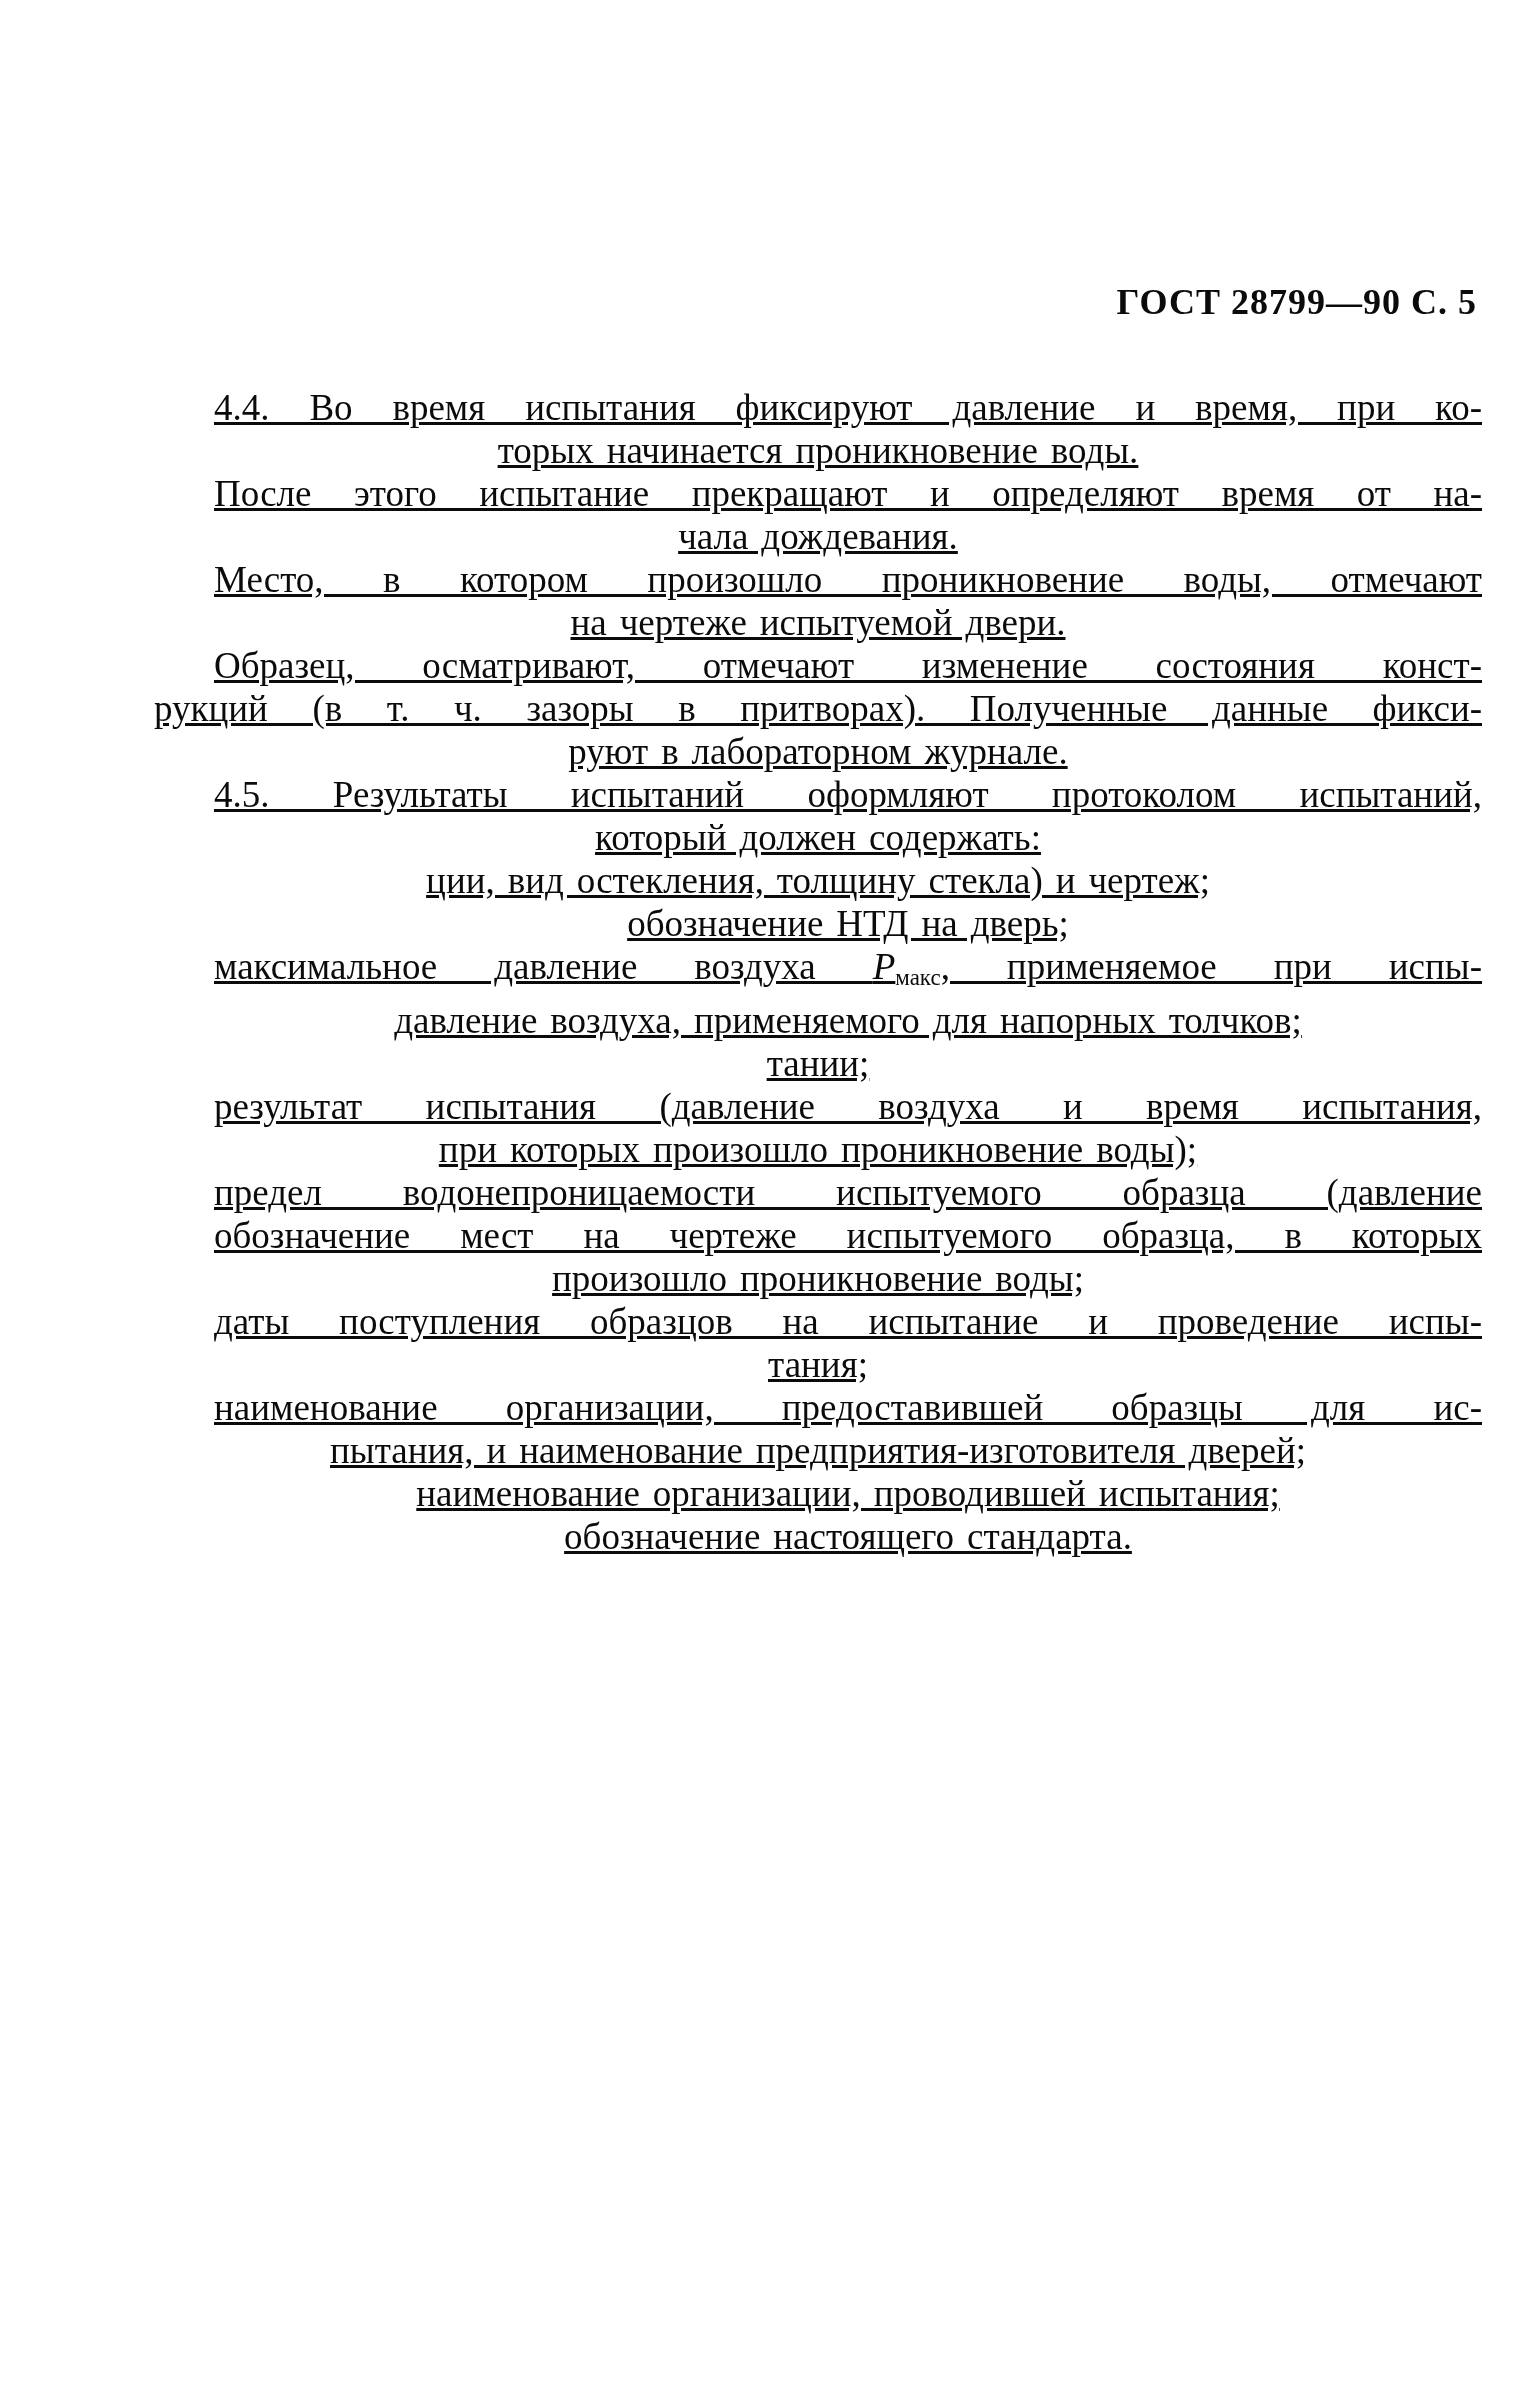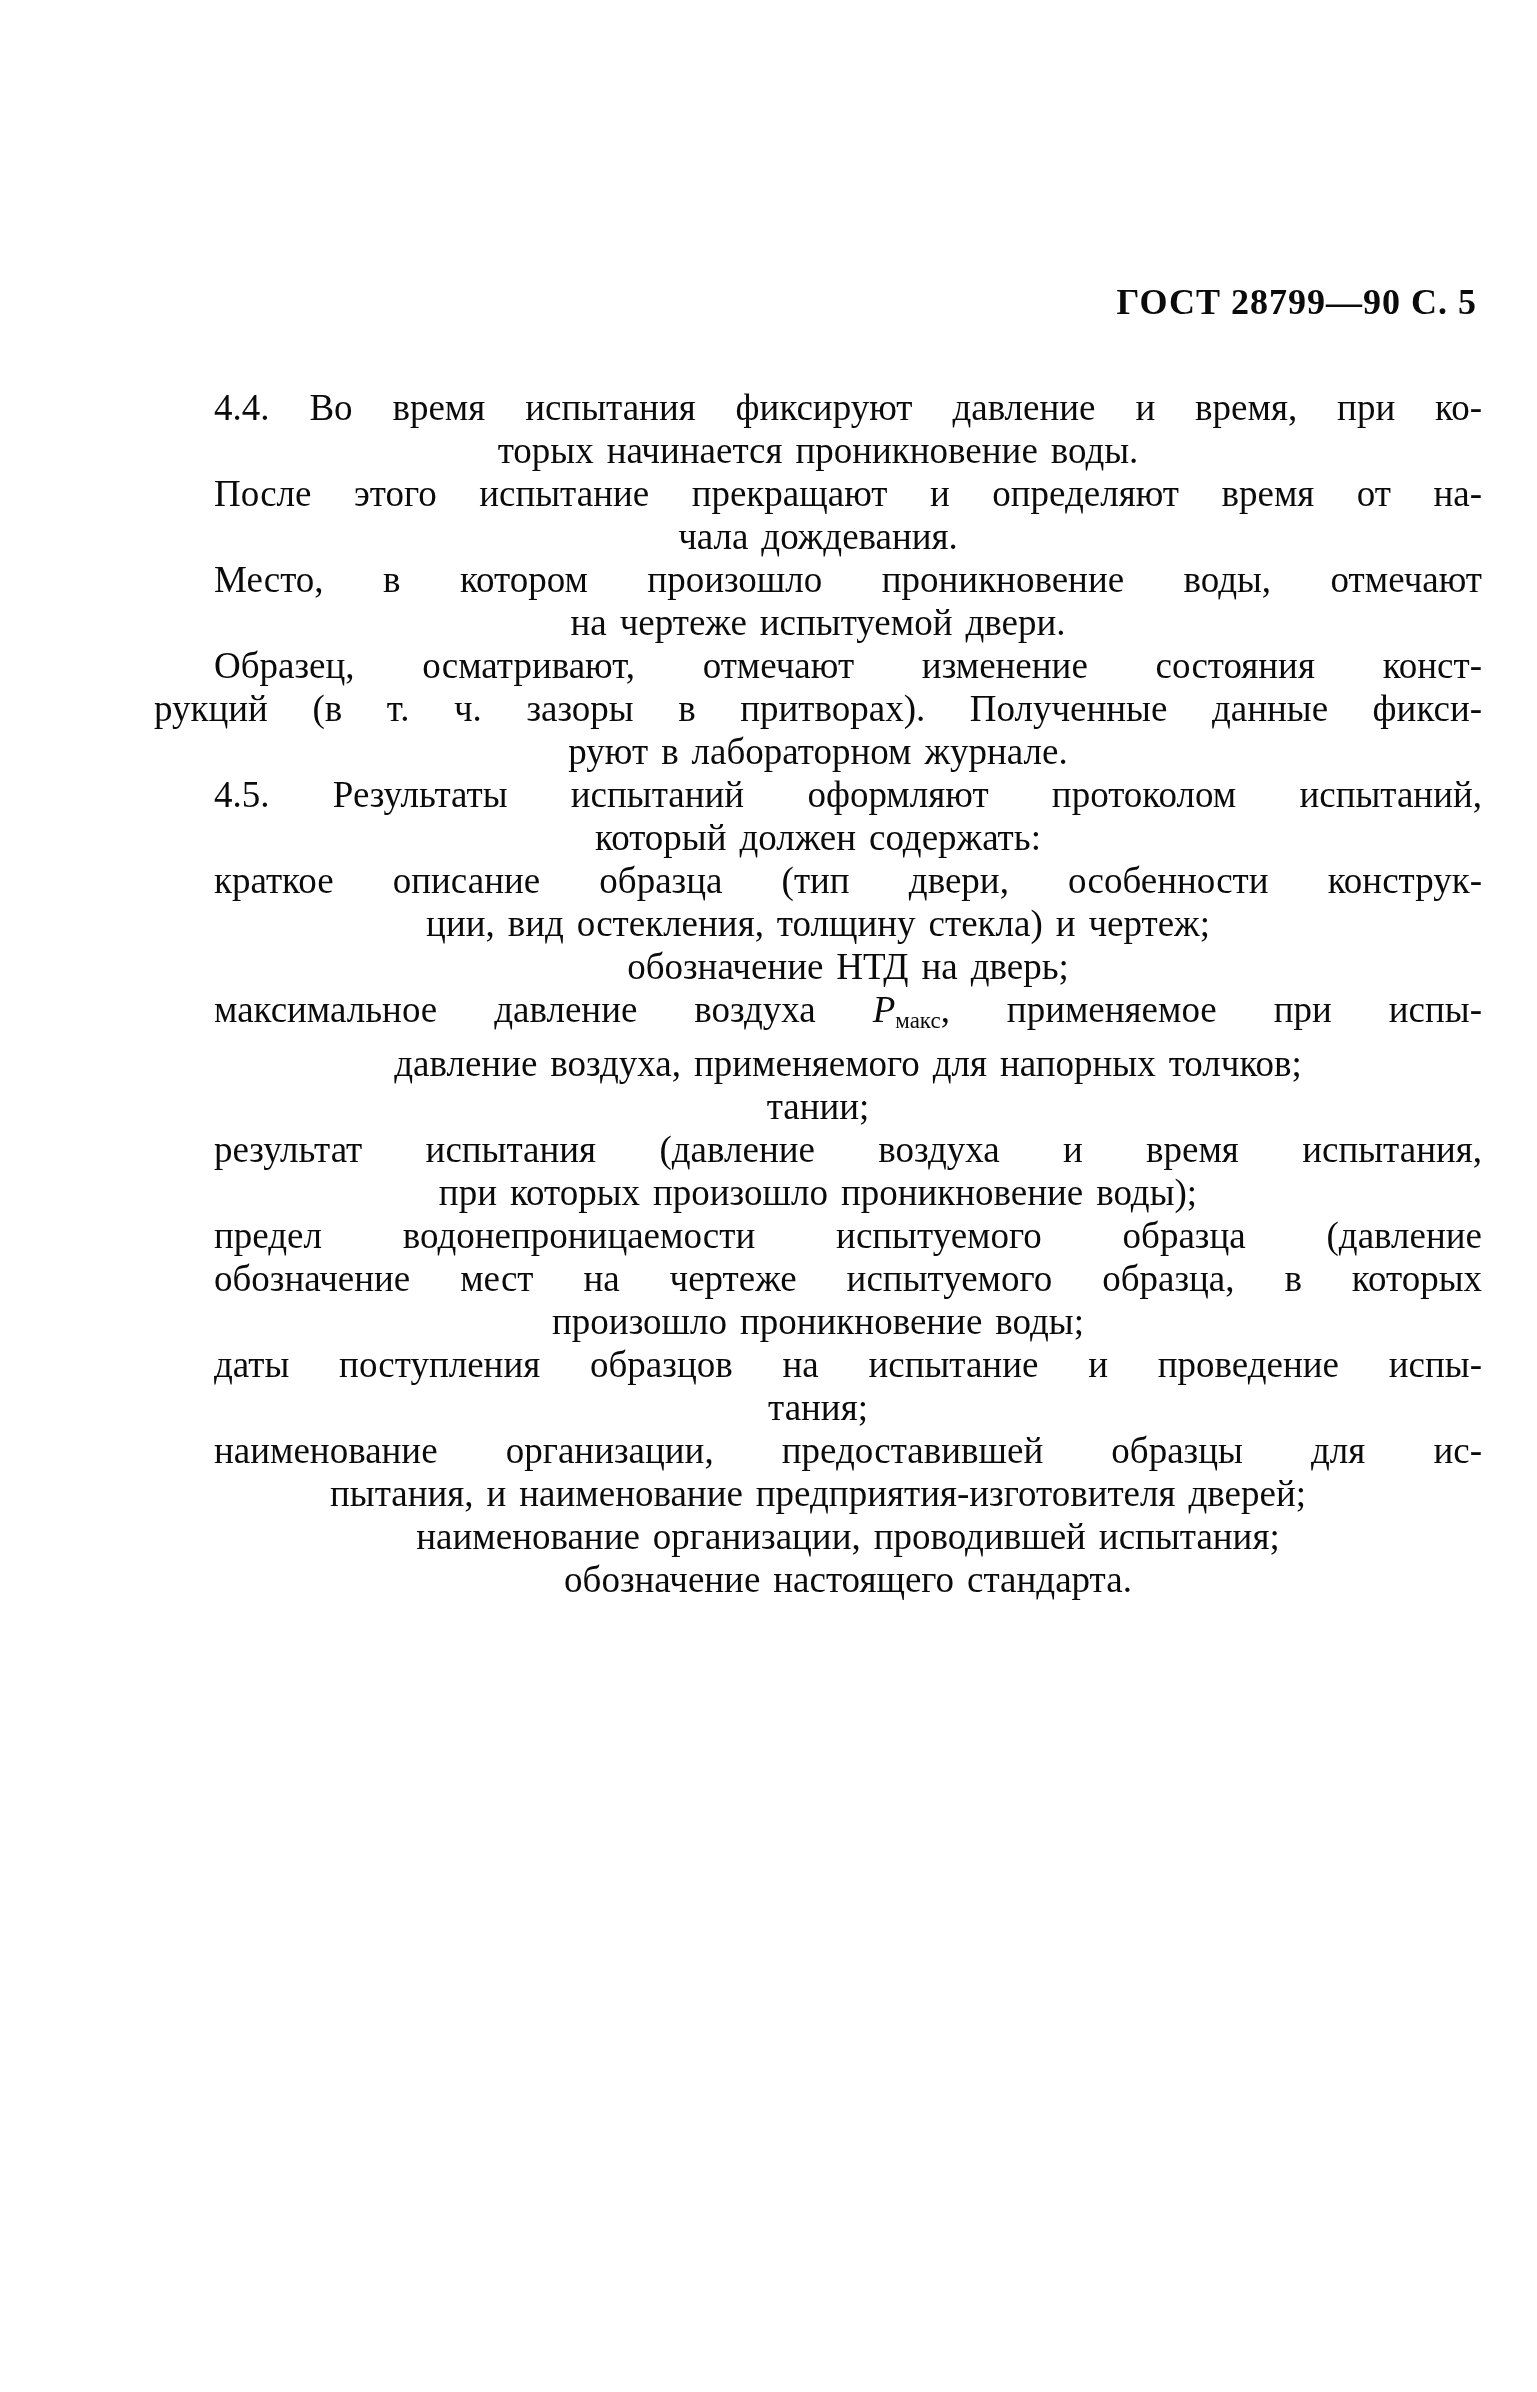--- a/index.html
+++ b/index.html
@@ -26,20 +26,21 @@
     white-space: nowrap;
   }
   .doc-body {
     position: absolute;
     top: 386px;
     left: 154px;
     width: 1328px;
     font-size: 37px;
     line-height: 43px;
     font-weight: 500;
+    text-decoration: underline;
   }
   .line {
     text-align: center;
     word-spacing: 0.10em;
   }
   .just {
     text-align: justify;
     text-align-last: justify;
   }
   .indent {
@@ -67,21 +68,20 @@
     <div class="line">торых начинается проникновение воды.</div>
     <div class="line indent just">После этого испытание прекращают и определяют время от на-</div>
     <div class="line">чала дождевания.</div>
     <div class="line indent just">Место, в котором произошло проникновение воды, отмечают</div>
     <div class="line">на чертеже испытуемой двери.</div>
     <div class="line indent just">Образец, осматривают, отмечают изменение состояния конст-</div>
     <div class="line just">рукций (в т. ч. зазоры в притворах). Полученные данные фикси-</div>
     <div class="line">руют в лабораторном журнале.</div>
     <div class="line indent just">4.5. Результаты испытаний оформляют протоколом испытаний,</div>
     <div class="line">который должен содержать:</div>
-    <div class="line indent just">краткое описание образца (тип двери, особенности конструк-</div>
     <div class="line">ции, вид остекления, толщину стекла) и чертеж;</div>
     <div class="line indent">обозначение НТД на дверь;</div>
     <div class="line indent just"><span>максимальное давление воздуха </span><span class="var">Р</span><span class="sub">макс</span><span>, применяемое при испы-</span></div>
     <div class="line indent">давление воздуха, применяемого для напорных толчков;</div>
     <div class="line">тании;</div>
     <div class="line indent just">результат испытания (давление воздуха и время испытания,</div>
     <div class="line">при которых произошло проникновение воды);</div>
     <div class="line indent just">предел водонепроницаемости испытуемого образца (давление</div>
     <div class="line indent just">обозначение мест на чертеже испытуемого образца, в которых</div>
     <div class="line">произошло проникновение воды;</div>

